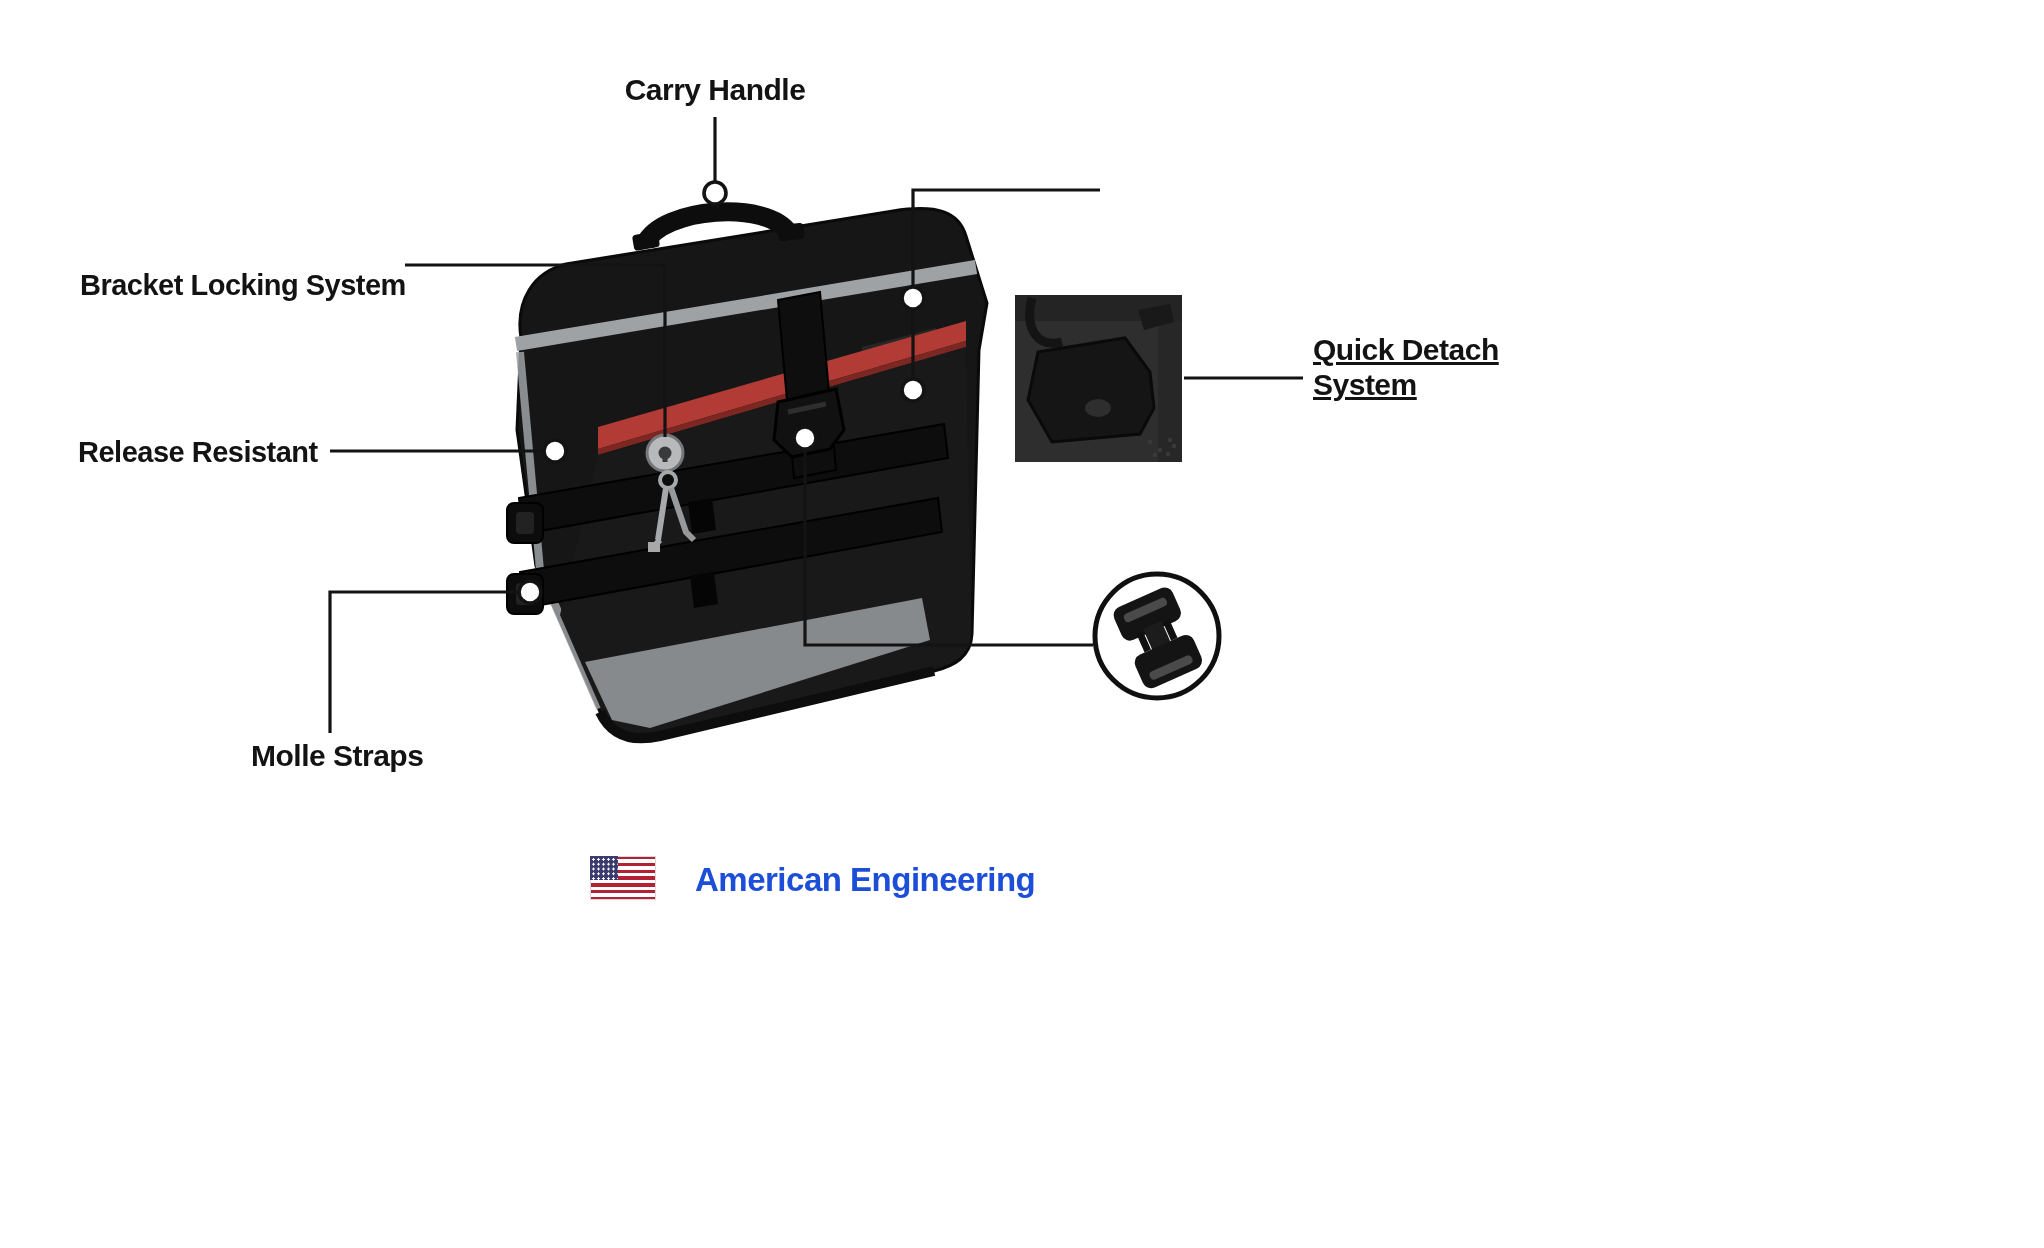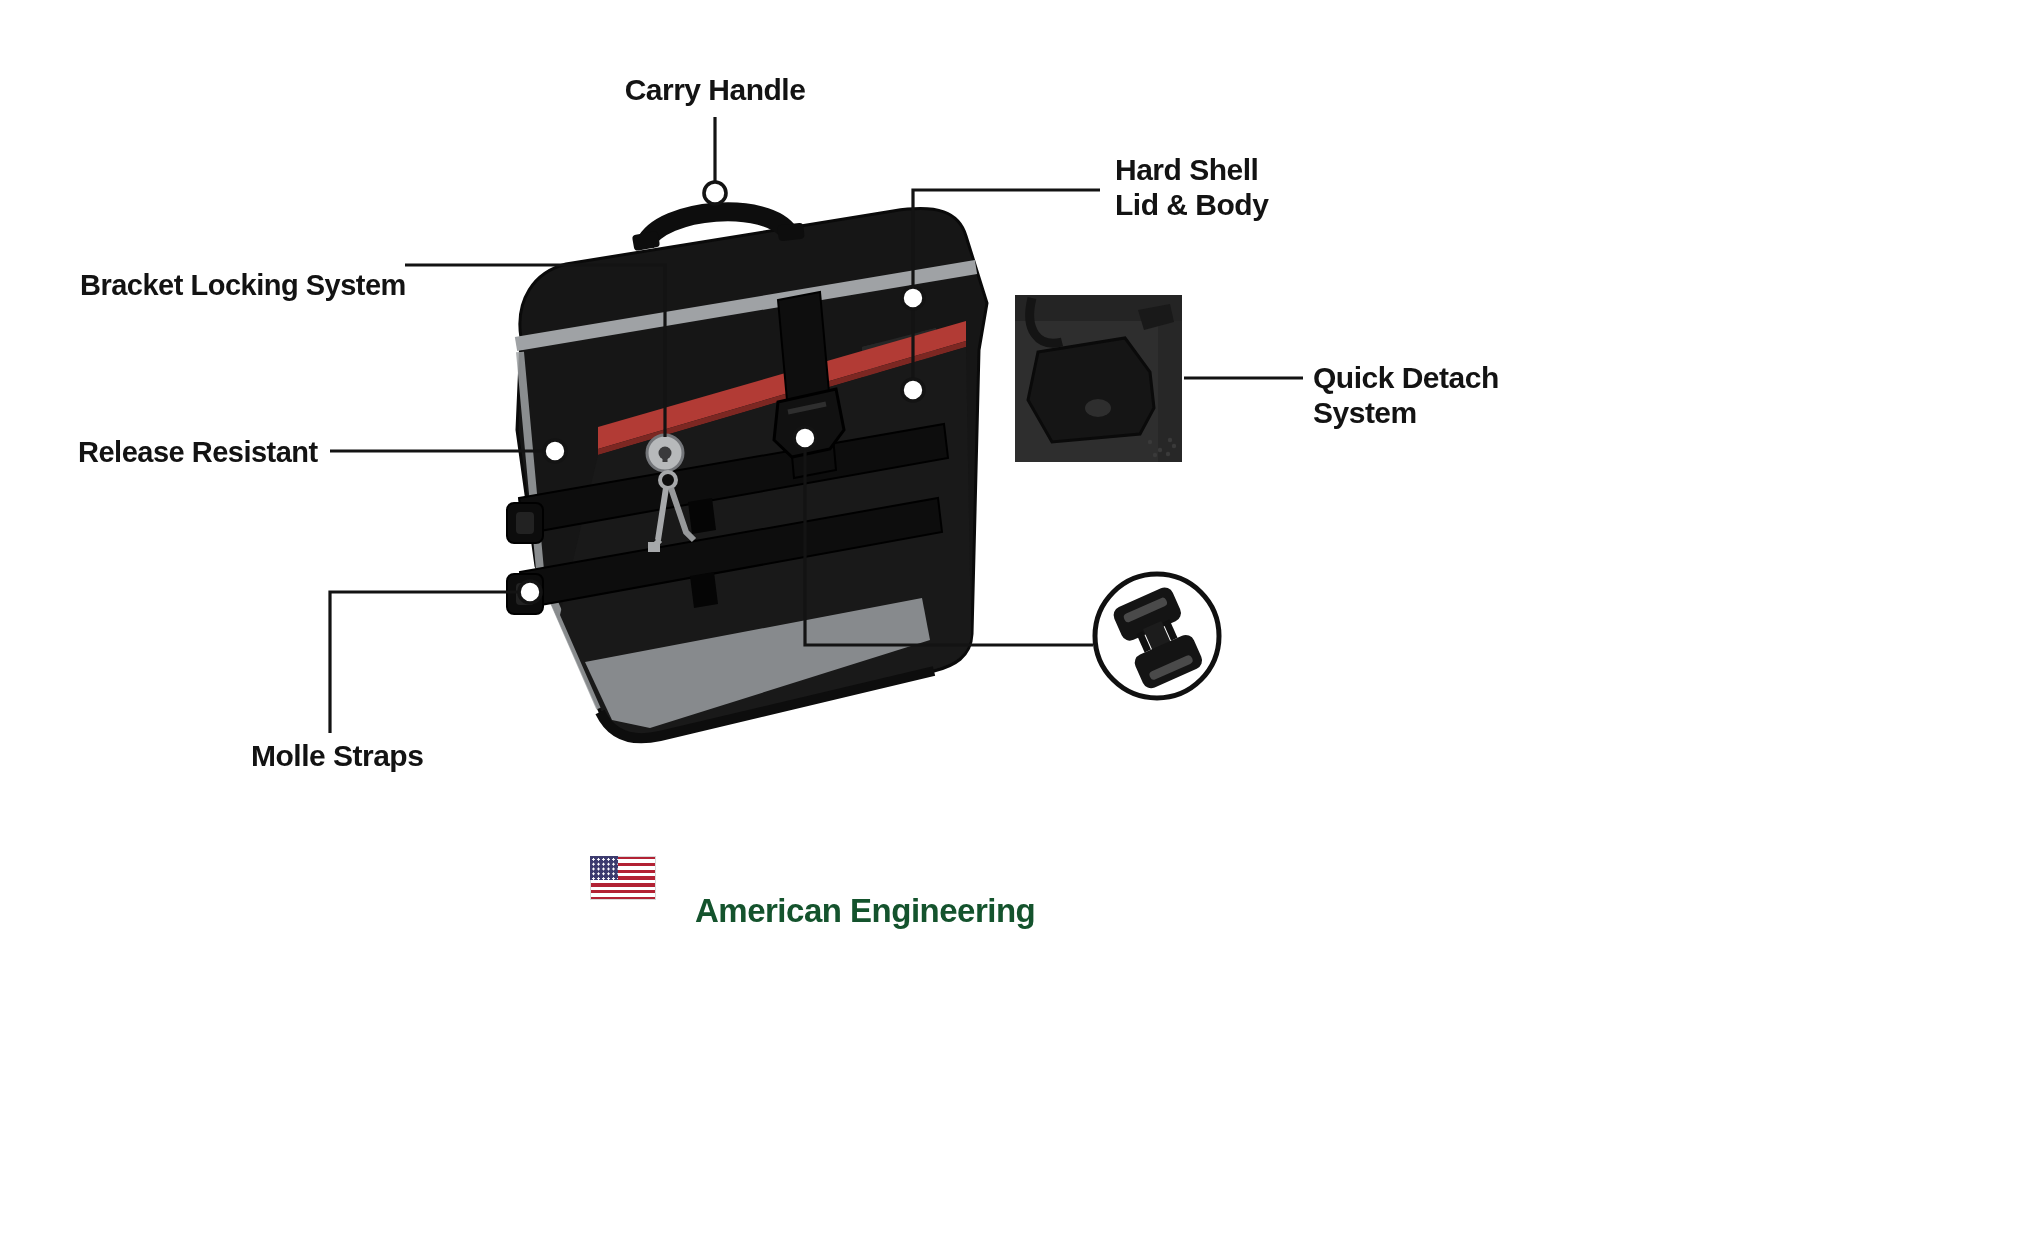--- a/index.html
+++ b/index.html
@@ -15,22 +15,22 @@
     font-weight:700;
     font-size:30px;
     line-height:1.18;
     color:#131313;
     letter-spacing:-0.5px;
     white-space:pre-line;
   }
   .label.center{transform:translateX(-50%);text-align:left;}
   .footer-text{
     position:absolute;
-    left:695px;top:892px;
-    font-weight:700;font-size:33px;color:#14532d;letter-spacing:-0.5px;
+    left:695px;top:861px;
+    font-weight:700;font-size:33px;color:#1d4ed8;letter-spacing:-0.5px;
   }
   
   .flag{
     position:absolute;left:590px;top:856px;width:66px;height:44px;
     background:repeating-linear-gradient(180deg,
       #B22234 0px,#B22234 3.4px,
       #ffffff 3.4px,#ffffff 6.8px);
     box-shadow:0 0 0 1px #d8d8d8 inset;
   }
   .flag .canton{
@@ -162,28 +162,26 @@
         <rect x="1139" y="626" width="7" height="20" fill="#101010"></rect>
         <rect x="1168" y="626" width="7" height="20" fill="#101010"></rect>
         <rect x="1125" y="646" width="64" height="36" rx="9" fill="#141414"></rect>
         <rect x="1134" y="666" width="46" height="9" rx="4" fill="#4a4a4a"></rect>
       </g>
     </g>
   </svg>
 
   <div class="label center" style="left:715px;top:72px;">Carry Handle</div>
 
-  <div class="label" style="left:1115px;top:152px;">Hard Shell
-Lid &amp; Body</div>
 
   <div class="label" style="left:80px;top:248px;font-size:29px;margin-top:20px;">Bracket Locking System</div>
 
   <div class="label" style="left:78px;top:435px;font-size:29px;">Release Resistant</div>
 
-  <div class="label" style="left:1313px;top:360px;">Quick Detach
+  <div class="label" style="left:1313px;top:332px;text-decoration:underline;">Quick Detach
 System</div>
 
   <div class="label" style="left:251px;top:738px;text-align:right;">Molle Straps</div>
 
 
   <div class="flag">
     <div class="canton"></div>
   </div>
   <div class="footer-text">American Engineering</div>
 

